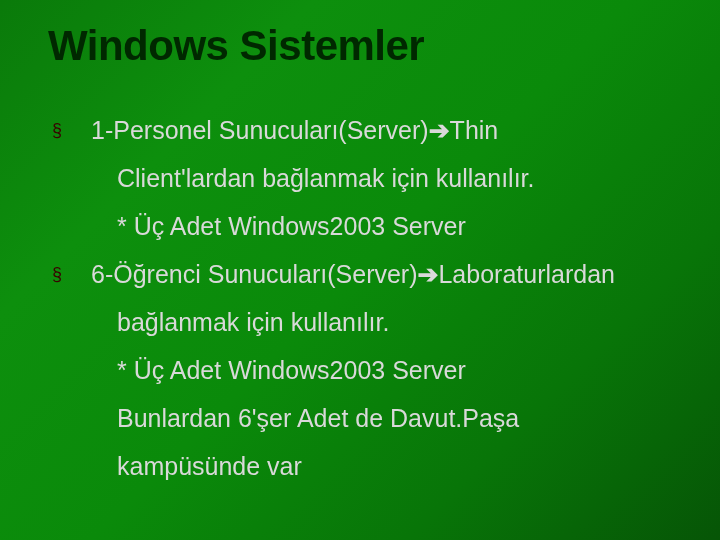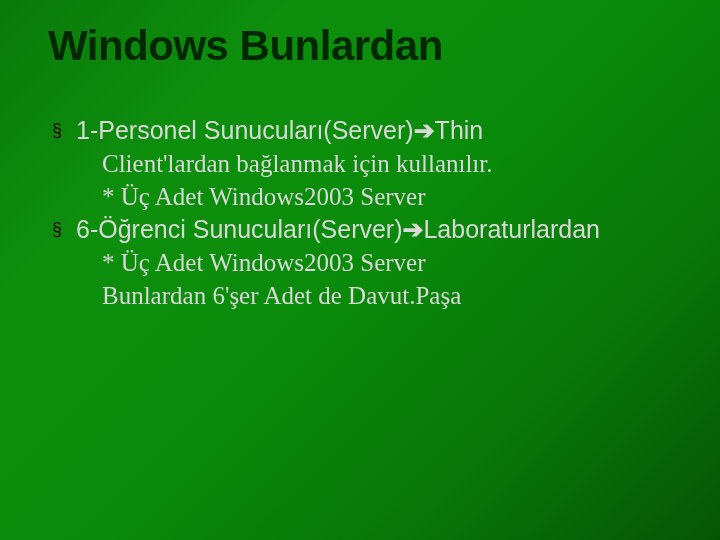--- a/index.html
+++ b/index.html
@@ -22,65 +22,66 @@
     font-weight: 900;
     font-size: 42px;
     color: #002800;
     letter-spacing: -0.5px;
     margin: 0 0 44px 0;
   }
   .body {
     padding-left: 28px;
   }
   .body p {
-    margin: 0;
+    margin: 15px;
     color: #d9d9d9;
     font-size: 25px;
     line-height: 1.32;
   }
   .indent {
     padding-left: 26px;
-    font-family: Liberation Serif, serif;
   }
   .arrow {
     font-weight: bold;
   }
   .bullet-marker {
     position: absolute;
     color: #3a0000;
     font-size: 18px;
     margin-left: -24px;
     margin-top: 6px;
   }
   .row {
     position: relative;
   }
 </style>
 </head>
 <body>
 
 <div class="slide">
-  <h1 class="title">Windows Bunlardan</h1>
+  <h1 class="title">Windows Sistemler</h1>
 
   <div class="body">
 
     <div class="row">
       <span class="bullet-marker">§</span>
       <p>
         <span>1-Personel Sunucuları(Server)</span><span class="arrow">➔</span><span>Thin</span>
       </p>
     </div>
 
     <p class="indent">Client'lardan bağlanmak için kullanılır.</p>
     <p class="indent">* Üç Adet Windows2003 Server</p>
 
     <div class="row">
       <span class="bullet-marker">§</span>
       <p>
         <span>6-Öğrenci Sunucuları(Server)</span><span class="arrow">➔</span><span>Laboraturlardan</span>
       </p>
     </div>
 
+    <p class="indent">bağlanmak için kullanılır.</p>
     <p class="indent">* Üç Adet Windows2003 Server</p>
     <p class="indent">Bunlardan 6'şer Adet de Davut.Paşa</p>
+    <p class="indent">kampüsünde var</p>
 
   </div>
 </div>
 
 </body></html>

